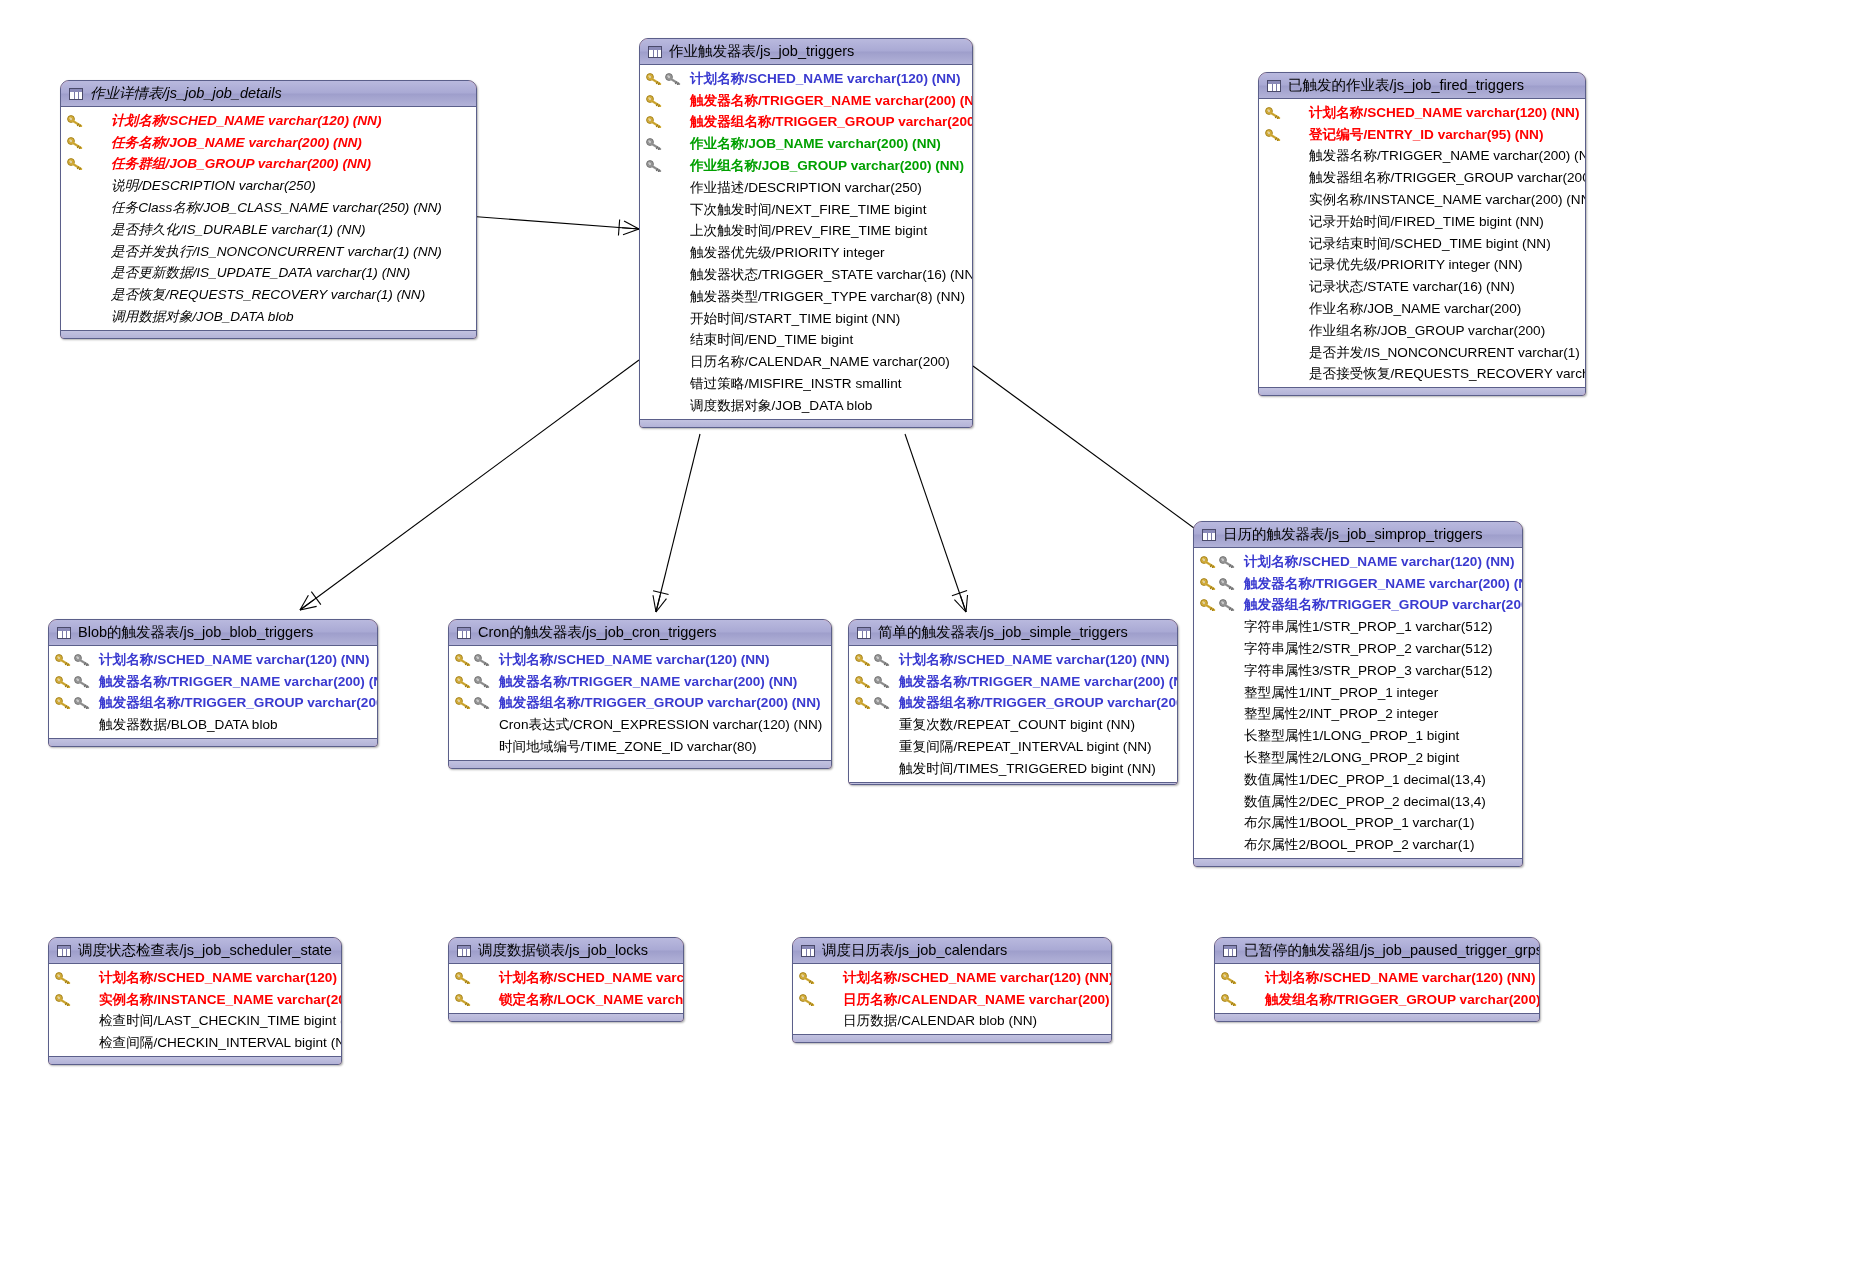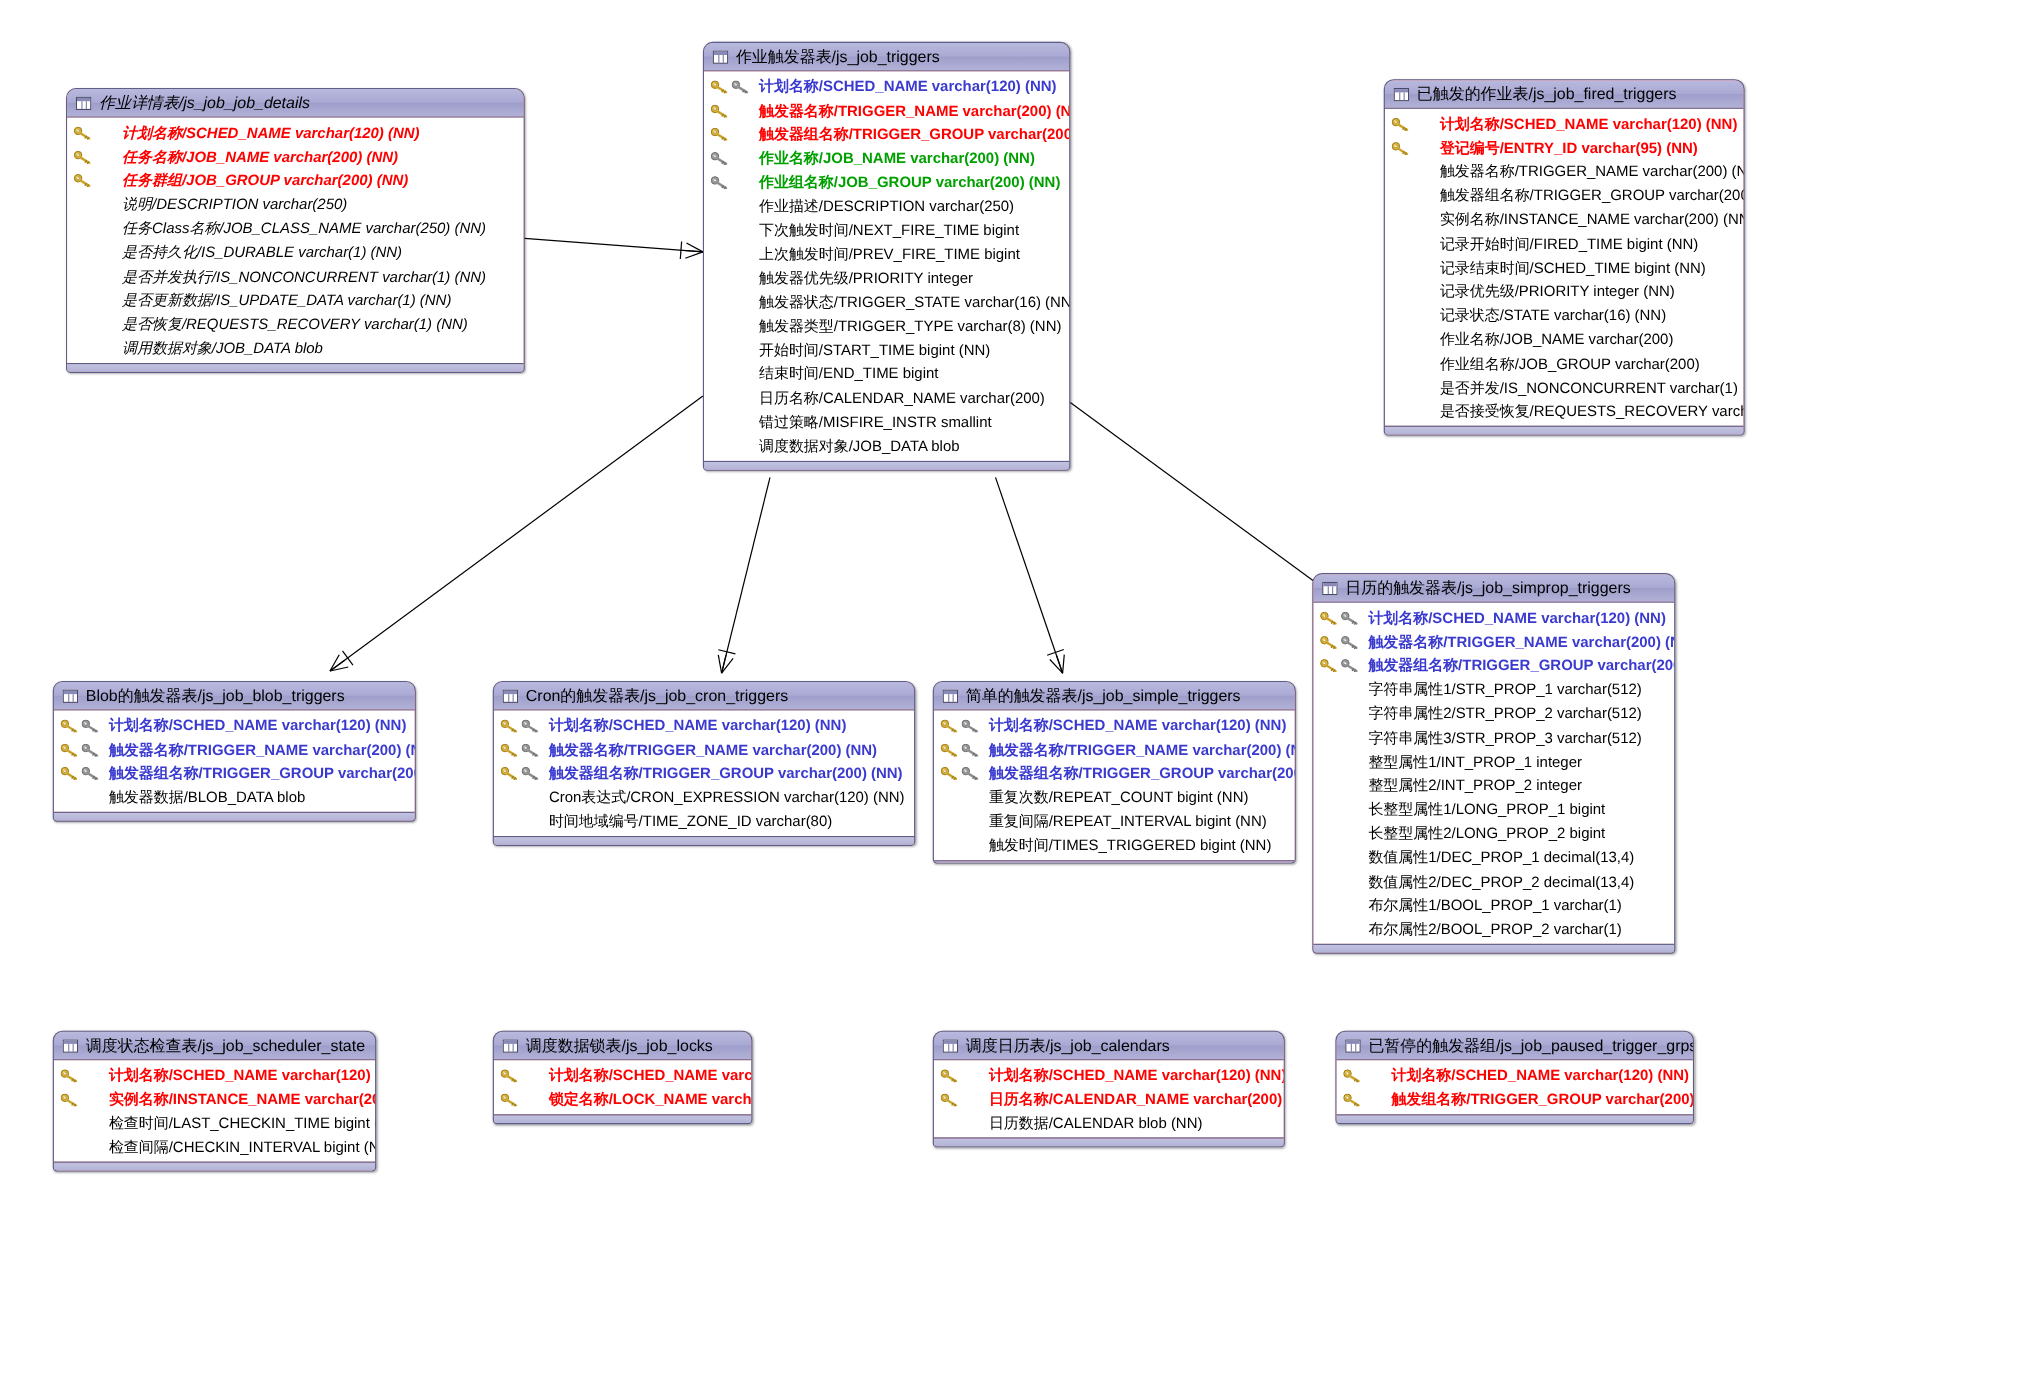--- a/index.html
+++ b/index.html
@@ -950,21 +950,21 @@
                 <path d="M12.4 11.6 L13.5 10" stroke="#9e7c17" stroke-width="1.1" stroke-linecap="round"></path>
                 <circle cx="3.1" cy="3.1" r="0.9" fill="#f2dc92" opacity="0.9"></circle>
               </svg>
             </span>
           </span>
           <span class="attr-text c-red">锁定名称/LOCK_NAME varchar(40) (NN)</span>
         </div>
       </div>
       <div class="ent-footer"></div>
     </div>
-    <div class="entity" style="left: 848px; top: 937px; width: 320px; height: 106.4px;">
+    <div class="entity" style="left: 792px; top: 937px; width: 320px; height: 106.4px;">
       <div class="ent-header">
         <span class="tbl-icon"></span>
         <span>调度日历表/js_job_calendars</span>
       </div>
       <div class="ent-body">
         <div class="attr">
           <span class="keys">
             <span class="key">
               <svg width="17" height="12" viewBox="0 0 17 12">
                 <circle cx="4" cy="4" r="3.4" fill="#d9b23c" stroke="#9e7c17" stroke-width="0.9"></circle>

